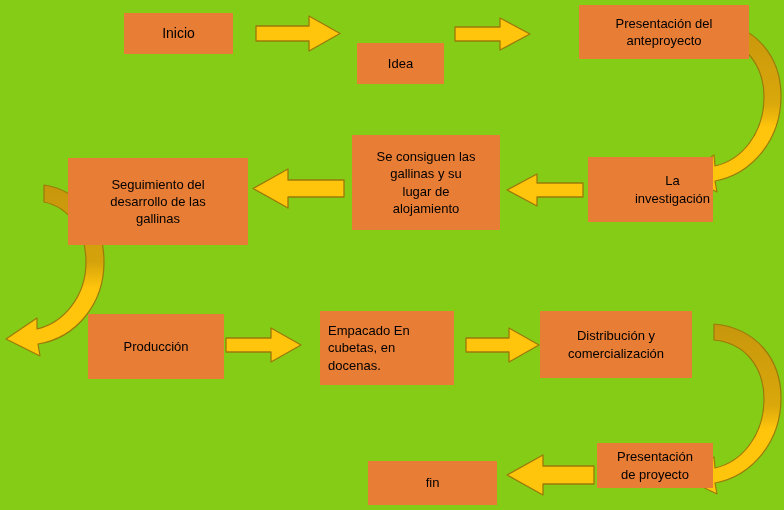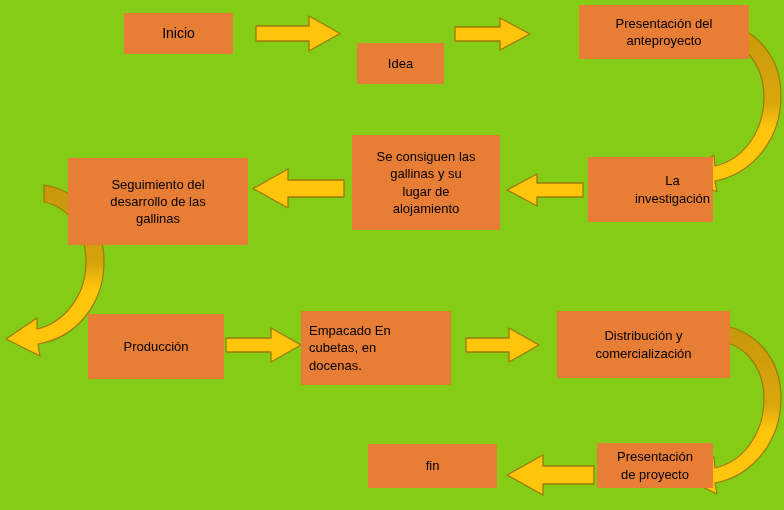--- a/index.html
+++ b/index.html
@@ -141,22 +141,22 @@
   <div class="node" style="left:588px; top:157px; width:125px; height:65px;padding-left:48px;">La
 investigación</div>
   <div class="node" style="left:68px;  top:158px; width:180px; height:87px;">Seguimiento del
 desarrollo de las
 gallinas</div>
   <div class="node" style="left:352px; top:135px; width:148px; height:95px;">Se consiguen las
 gallinas y su
 lugar de
 alojamiento</div>
   <div class="node" style="left:88px;  top:314px; width:136px; height:65px;">Producción</div>
-  <div class="node left-align" style="left:301px; top:311px; width:150px; height:74px;">Empacado En
+  <div class="node left-align" style="left:320px; top:311px; width:134px; height:74px;">Empacado En
 cubetas, en
 docenas.</div>
-  <div class="node" style="left:557px; top:311px; width:173px; height:67px;">Distribución y
+  <div class="node" style="left:540px; top:311px; width:152px; height:67px;">Distribución y
 comercialización</div>
   <div class="node" style="left:597px; top:443px; width:116px; height:45px;">Presentación
 de proyecto</div>
-  <div class="node" style="left:368px; top:444px; width:129px; height:44px;">fin</div>
+  <div class="node" style="left:368px; top:461px; width:129px; height:44px;">fin</div>
 
 </div>
 
 </body></html>

